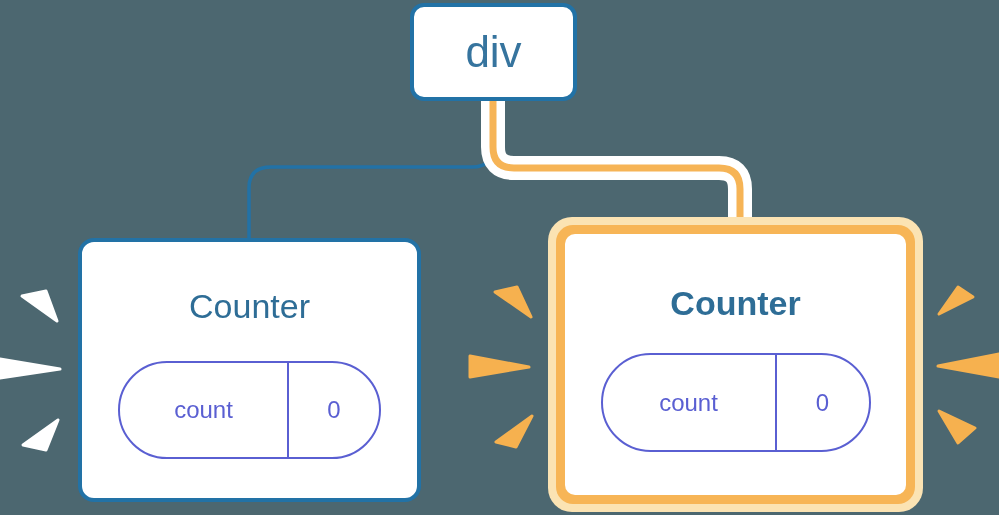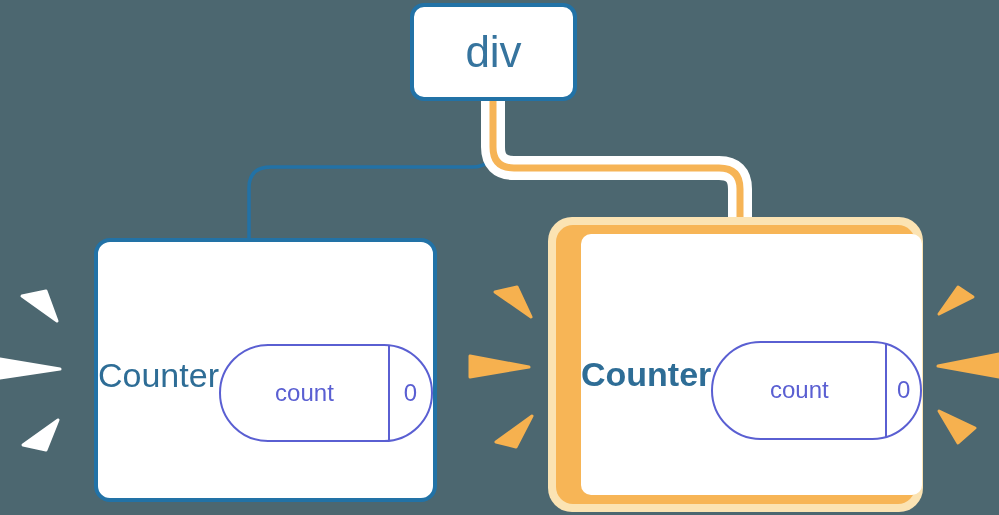--- a/index.html
+++ b/index.html
@@ -15,21 +15,21 @@
   .burst-orange polygon{fill:#F6B14F;stroke:#F6B14F;stroke-width:3;stroke-linejoin:round;}
 
   .node-root{
     position:absolute;left:410px;top:3px;width:167px;height:98px;z-index:2;
     background:#FFFFFF;border:4px solid #2272A6;border-radius:14px;
     box-sizing:border-box;display:flex;align-items:center;justify-content:center;
     font-size:44px;color:#36749E;
   }
   .card{
     background:#FFFFFF;box-sizing:border-box;
-    display:flex;flex-direction:row;align-items:center;margin-left:16px;
+    display:flex;flex-direction:column;align-items:center;
   }
   .card-left{
     position:absolute;left:78px;top:238px;width:343px;height:264px;z-index:2;
     border:4px solid #2272A6;border-radius:16px;padding-top:46px;
   }
   .card-title{font-size:34px;color:#2E6D96;line-height:37px;}
   .card-left .card-title{font-weight:400;margin-bottom:36px;}
   .ring-outer{
     position:absolute;left:548px;top:217px;width:375px;height:295px;z-index:2;
     background:#FBE3B3;border-radius:24px;padding:8px;box-sizing:border-box;

